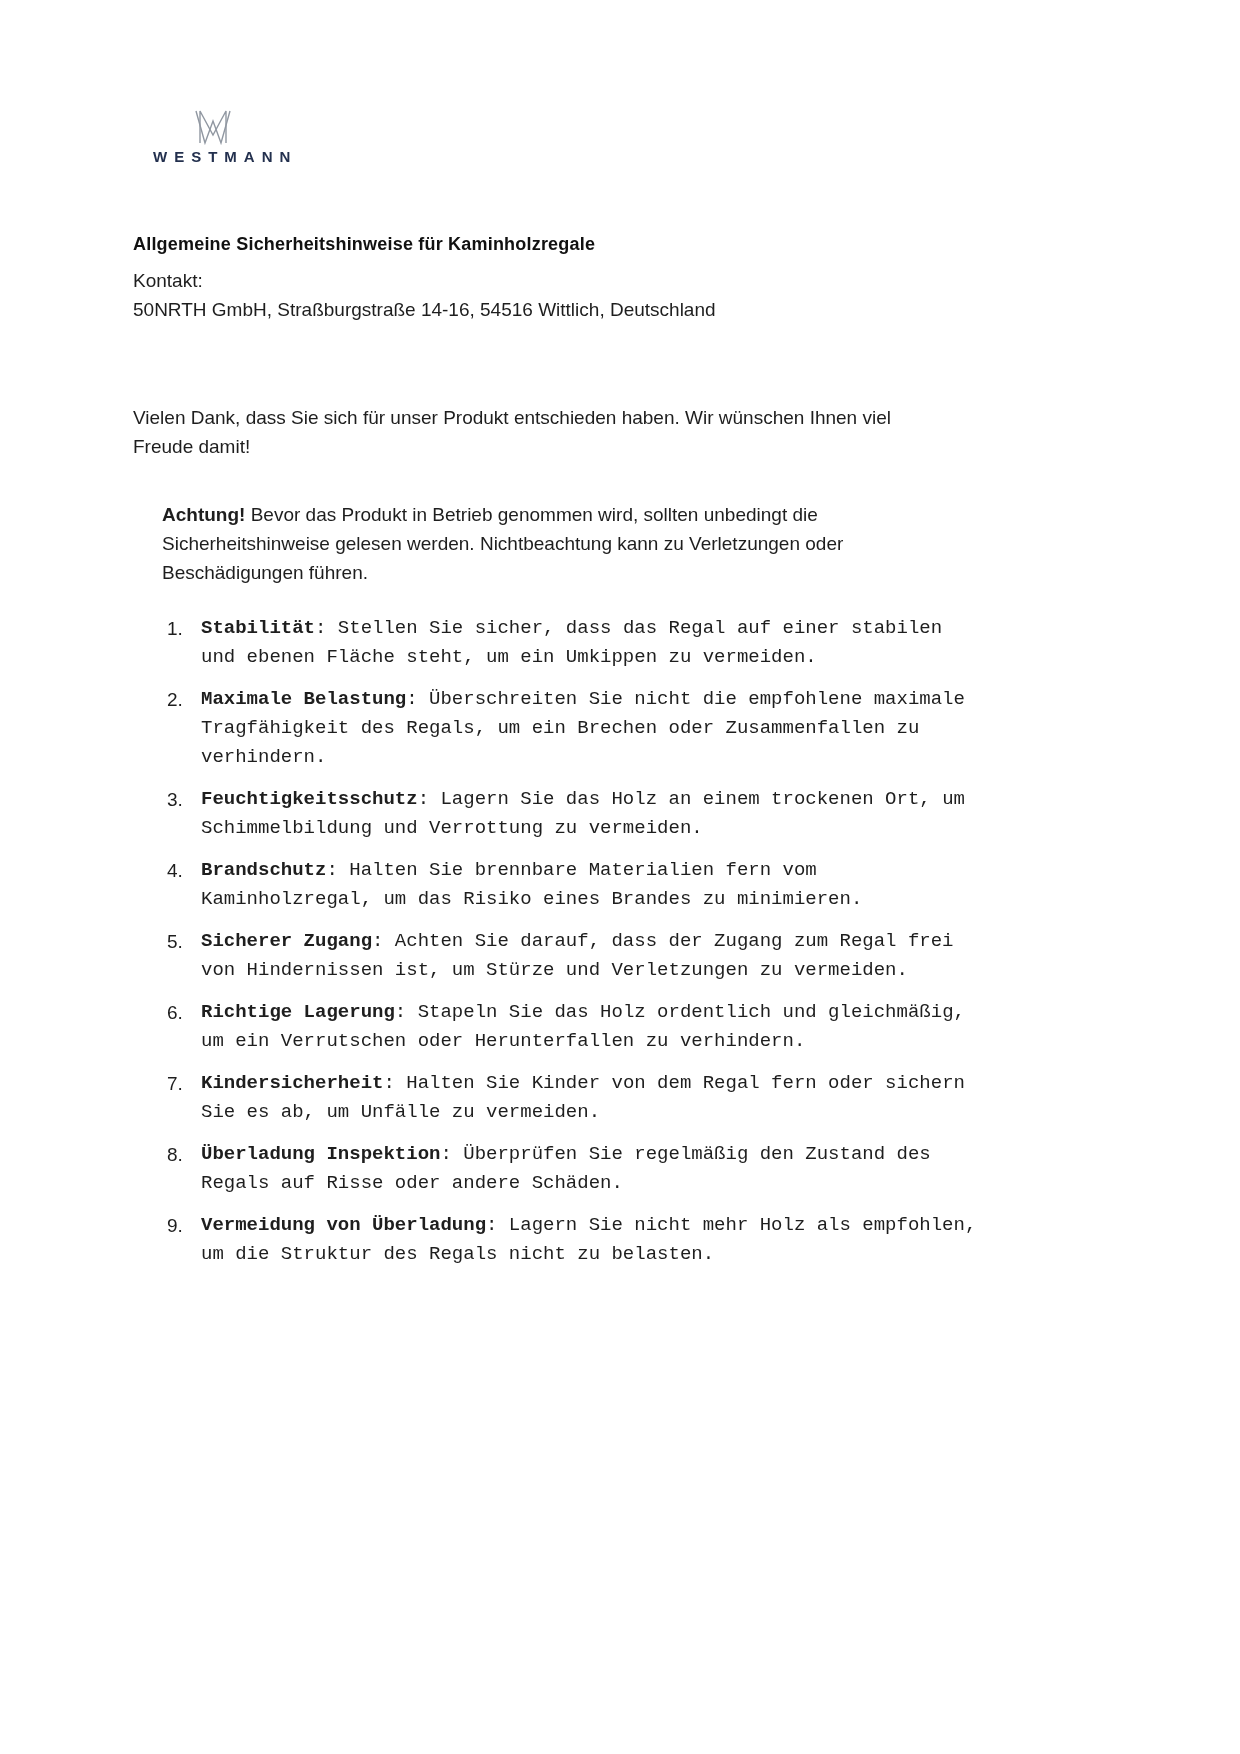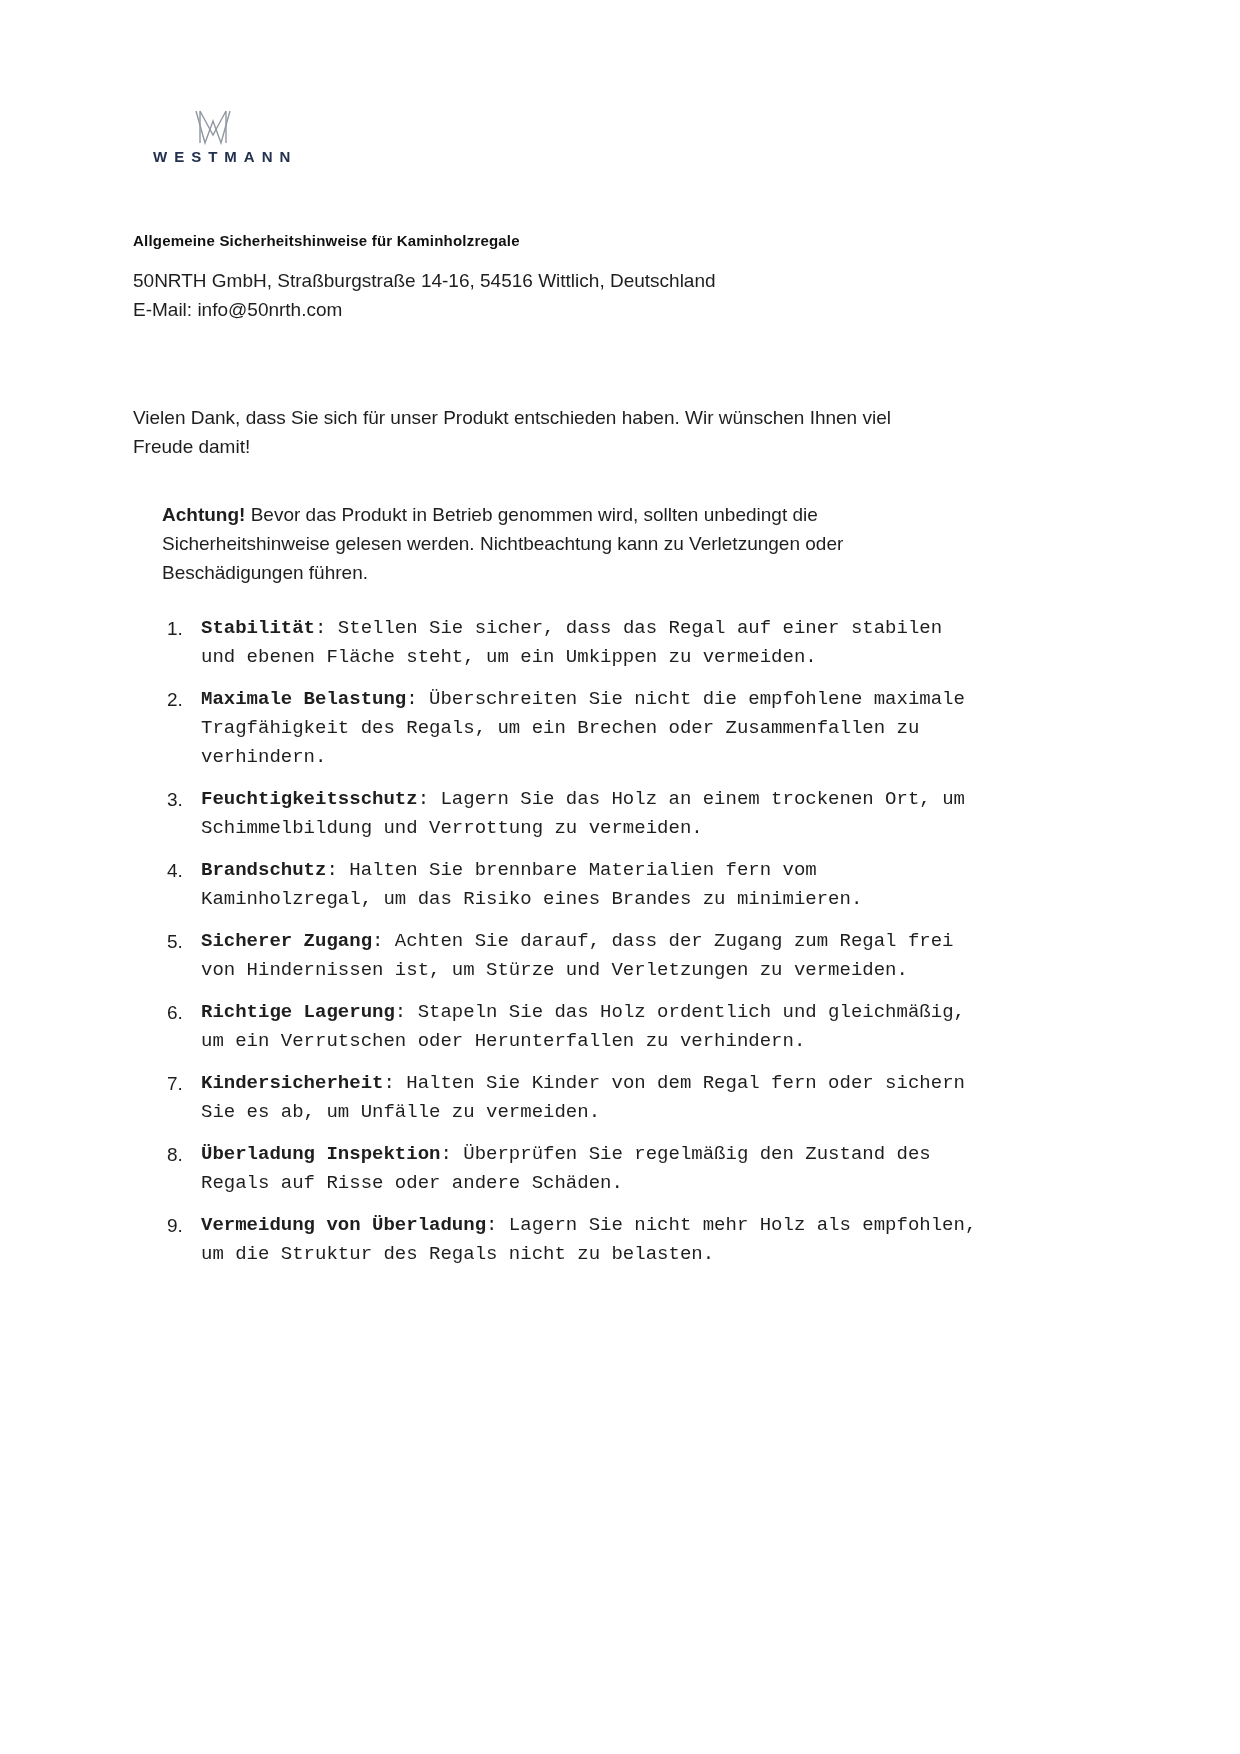--- a/index.html
+++ b/index.html
@@ -41,21 +41,21 @@
     letter-spacing: 7px;
     color: #23304e;
     white-space: nowrap;
     margin-left: 20px;
   }
   
   .doc-title {
     position: absolute;
     top: 222px;
     left: 0;
-    font-size: 15px;
+    font-size: 18px;
     font-weight: 700;
     color: #111111;
     letter-spacing: 0.2px;
   }
   
   .body-text {
     font-size: 19px;
     line-height: 29px;
     color: #1e1e1e;
   }
@@ -100,22 +100,22 @@
       <polyline points="8,37 8,5 21,29 34,5 34,37" stroke="#9097a1" stroke-width="1.4" fill="none"></polyline>
     </svg>
     <div class="wordmark">WESTMANN</div>
   </div>
 
   <div class="content">
 
     <h1 class="doc-title">Allgemeine Sicherheitshinweise für Kaminholzregale</h1>
 
     <div class="contact-block body-text">
+      <div>Kontakt:</div>
       <div>50NRTH GmbH, Straßburgstraße 14-16, 54516 Wittlich, Deutschland</div>
-      <div>E-Mail: info@50nrth.com</div>
     </div>
 
     <p class="intro-block body-text">Vielen Dank, dass Sie sich für unser Produkt entschieden haben. Wir wünschen Ihnen viel Freude damit!</p>
 
     <p class="warning-block body-text"><span class="bold">Achtung!</span><span> Bevor das Produkt in Betrieb genommen wird, sollten unbedingt die Sicherheitshinweise gelesen werden. Nichtbeachtung kann zu Verletzungen oder Beschädigungen führen.</span></p>
 
     <ol class="safety-list">
       <li class="safety-item">
         <span class="num">1.</span>
         <span class="item-body"><span class="bold">Stabilität</span><span>: Stellen Sie sicher, dass das Regal auf einer stabilen und ebenen Fläche steht, um ein Umkippen zu vermeiden.</span></span>

